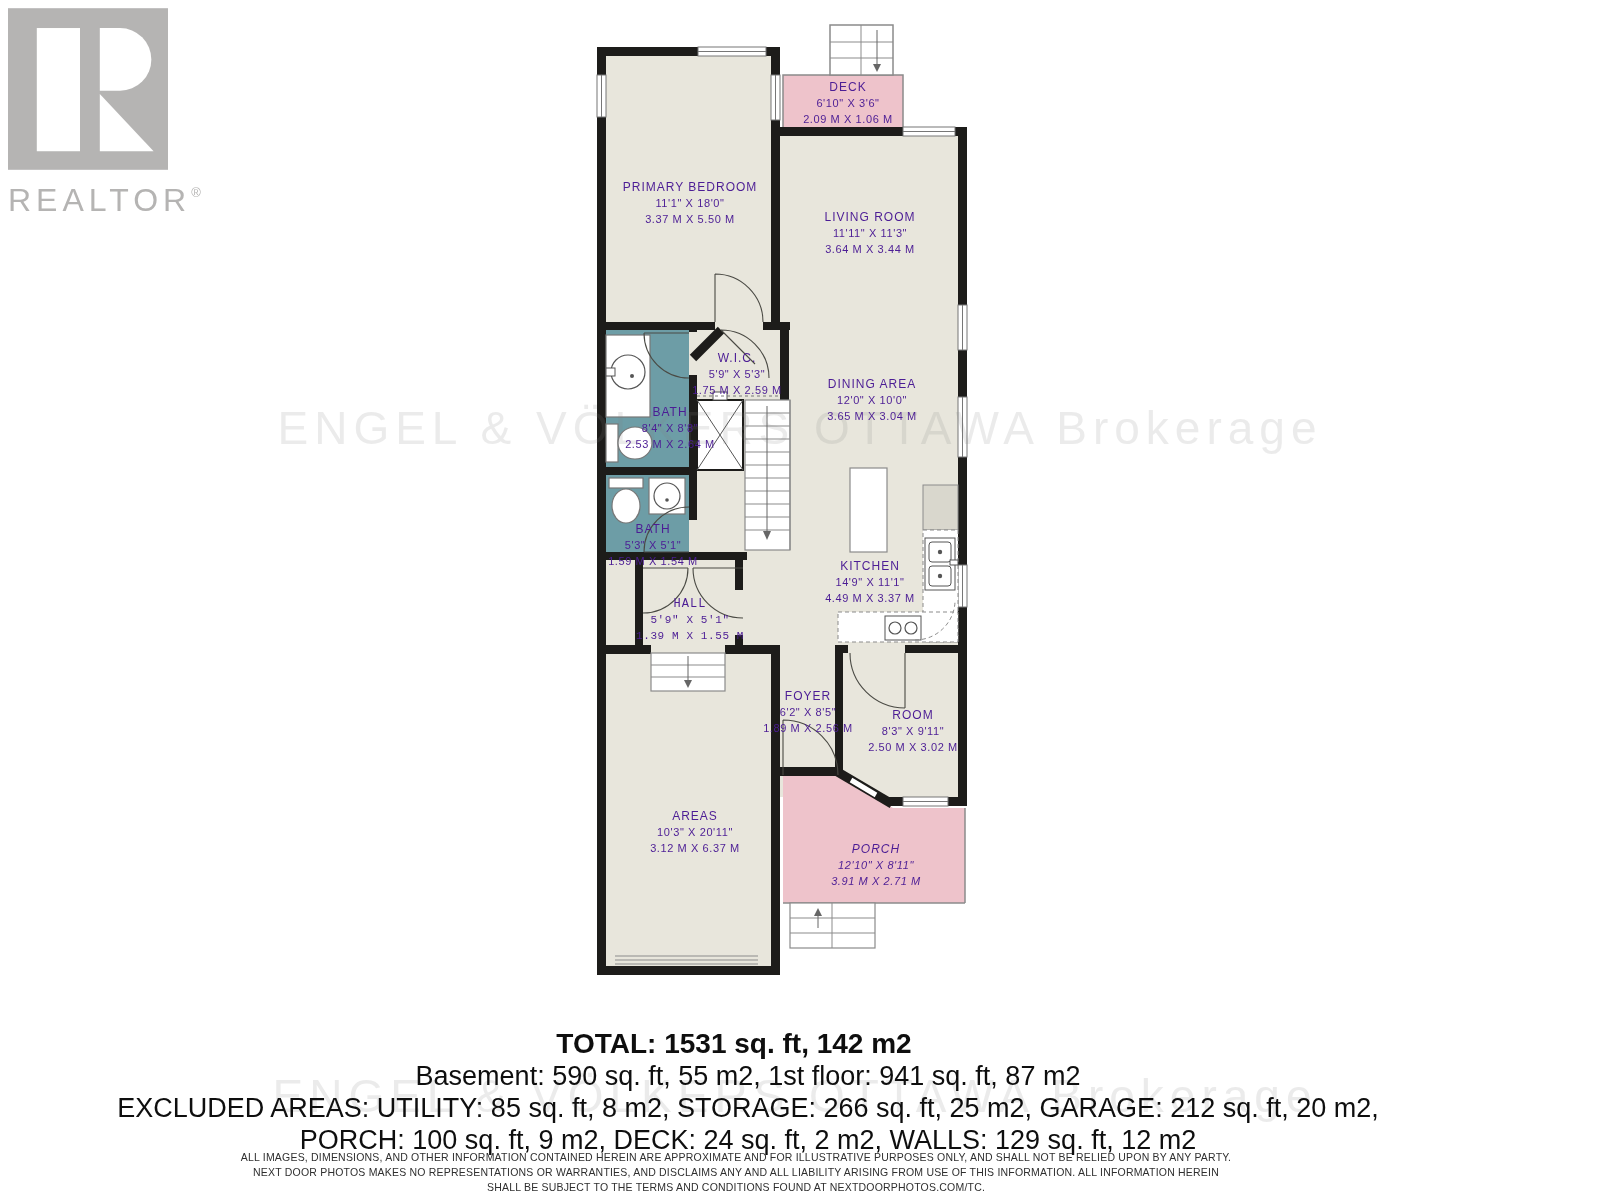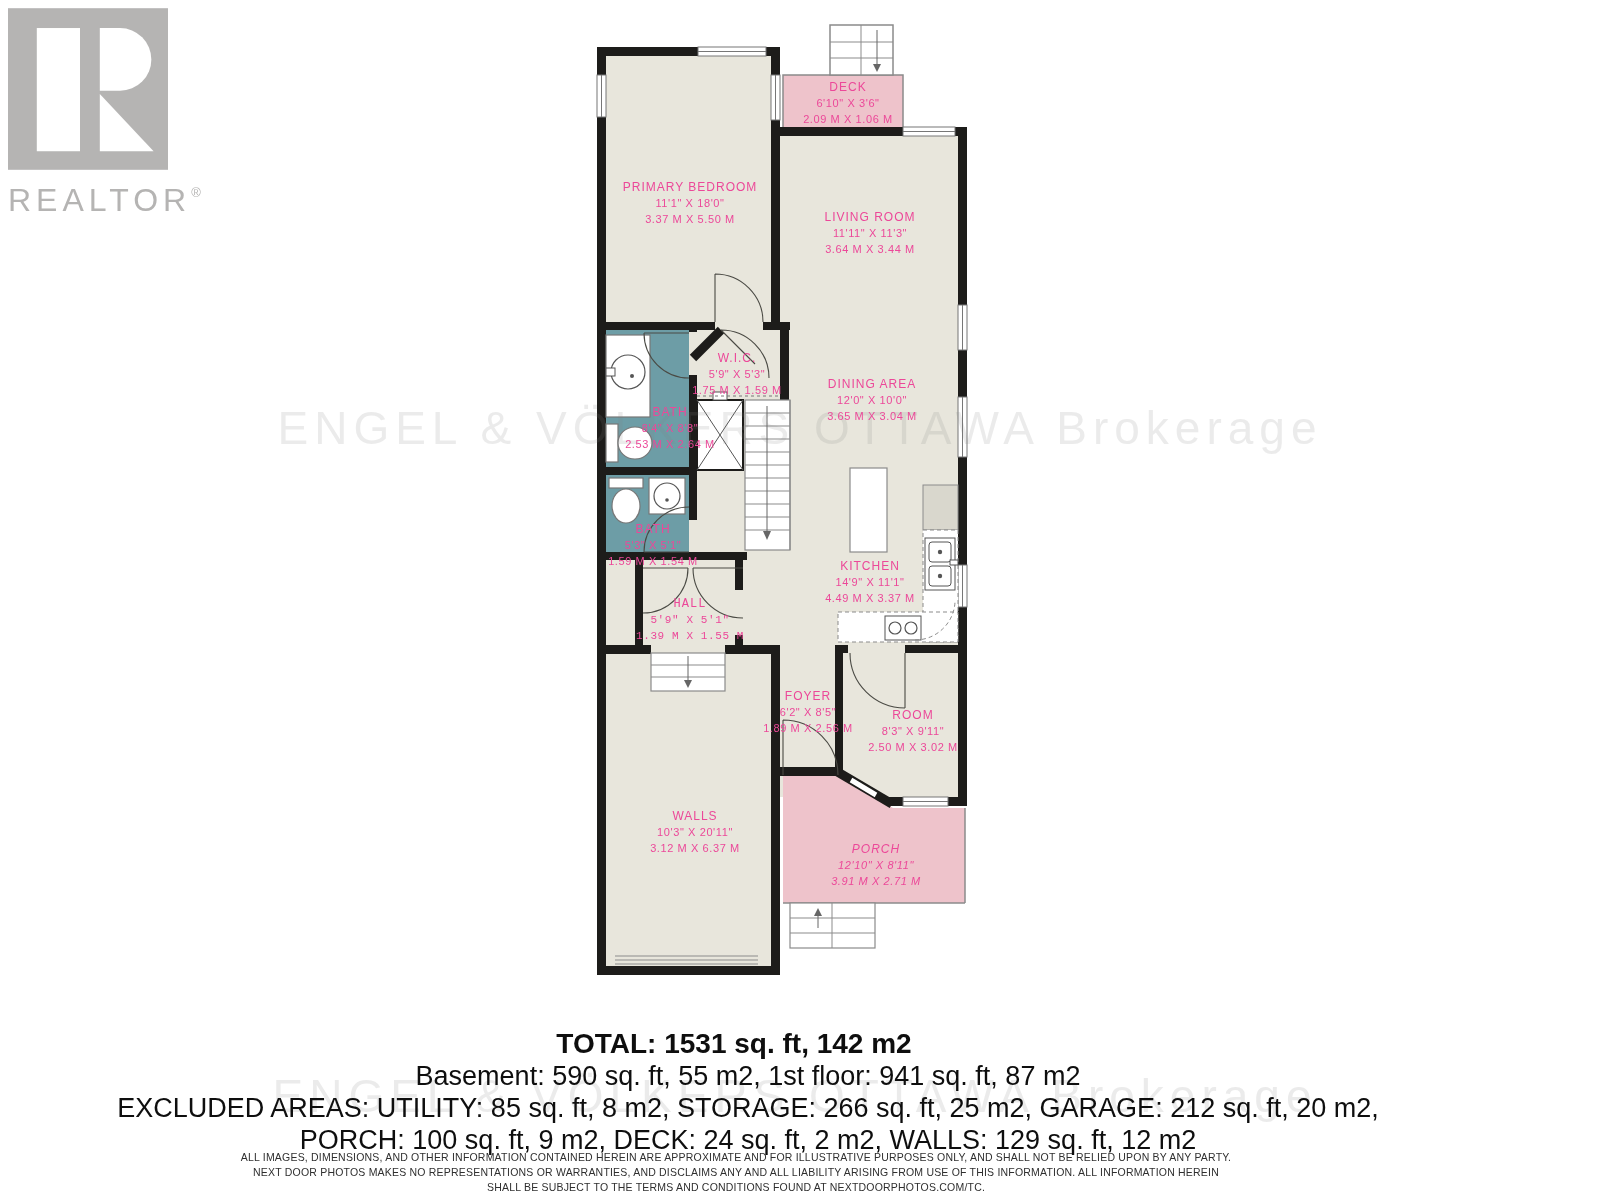--- a/index.html
+++ b/index.html
@@ -10,21 +10,21 @@
   
   #logo{left:8px;top:8px;width:180px;}
   #logo .wordmark{color:#b5b4b3;font-size:32px;letter-spacing:5px;margin-top:8px;
                   font-family:"Liberation Sans",sans-serif;}
   #logo .reg{font-size:13px;vertical-align:14px;letter-spacing:0;}
 
   
   #plan{left:593px;top:20px;width:392px;height:960px;}
 
   .room-label{position:absolute;transform:translate(-50%,-50%);text-align:center;
-              color:#ec4899;white-space:nowrap;line-height:16px;z-index:5;}
+              color:#4c1d95;white-space:nowrap;line-height:16px;z-index:5;}
   .room-label .rname{font-size:12px;letter-spacing:1px;}
   .room-label .rdim{font-size:11px;letter-spacing:0.6px;}
 
   
   .watermark{position:absolute;transform:translate(-50%,-50%);white-space:nowrap;
              color:rgba(130,130,130,0.16);font-size:46px;letter-spacing:6px;z-index:1;}
 
   
   #summary{left:0;top:1028px;width:1468px;text-align:center;color:#0e0e0e;z-index:6;}
   #summary .s1{font-size:28px;font-weight:bold;line-height:32px;}
@@ -242,21 +242,21 @@
   <div class="rdim">3.64 M X 3.44 M</div>
 </div>
 <div class="room-label" style="left:872px;top:380px;margin-top:20px;">
   <div class="rname">DINING AREA</div>
   <div class="rdim">12'0" X 10'0"</div>
   <div class="rdim">3.65 M X 3.04 M</div>
 </div>
 <div class="room-label" style="left:737px;top:374px;">
   <div class="rname">W.I.C.</div>
   <div class="rdim">5'9" X 5'3"</div>
-  <div class="rdim">1.75 M X 1.59 M</div>
+  <div class="rdim">1.75 M X 2.59 M</div>
 </div>
 <div class="room-label" style="left:670px;top:428px;">
   <div class="rname">BATH</div>
   <div class="rdim">8'4" X 8'8"</div>
   <div class="rdim">2.53 M X 2.64 M</div>
 </div>
 <div class="room-label" style="left:653px;top:545px;">
   <div class="rname">BATH</div>
   <div class="rdim">5'3" X 5'1"</div>
   <div class="rdim">1.59 M X 1.54 M</div>
@@ -275,21 +275,21 @@
   <div class="rname">FOYER</div>
   <div class="rdim">6'2" X 8'5"</div>
   <div class="rdim">1.89 M X 2.56 M</div>
 </div>
 <div class="room-label" style="left:913px;top:731px;">
   <div class="rname">ROOM</div>
   <div class="rdim">8'3" X 9'11"</div>
   <div class="rdim">2.50 M X 3.02 M</div>
 </div>
 <div class="room-label" style="left:695px;top:832px;">
-  <div class="rname">WALLS</div>
+  <div class="rname">AREAS</div>
   <div class="rdim">10'3" X 20'11"</div>
   <div class="rdim">3.12 M X 6.37 M</div>
 </div>
 <div class="room-label" style="left:876px;top:865px;font-style:italic;">
   <div class="rname">PORCH</div>
   <div class="rdim">12'10" X 8'11"</div>
   <div class="rdim">3.91 M X 2.71 M</div>
 </div>
 
 <div class="abs" id="summary">

